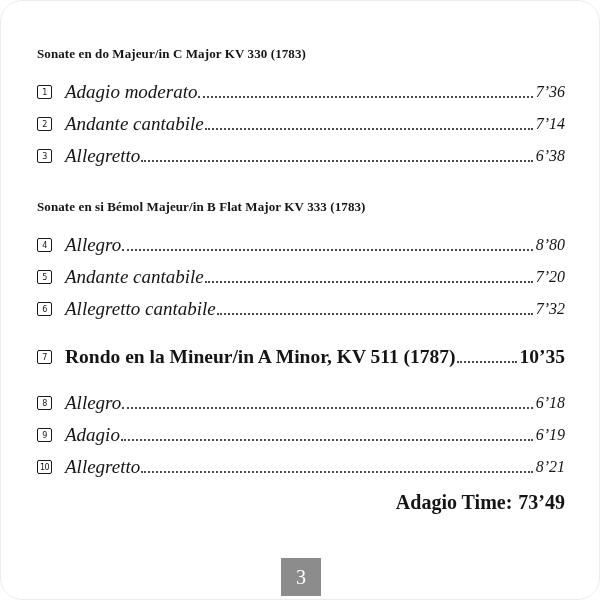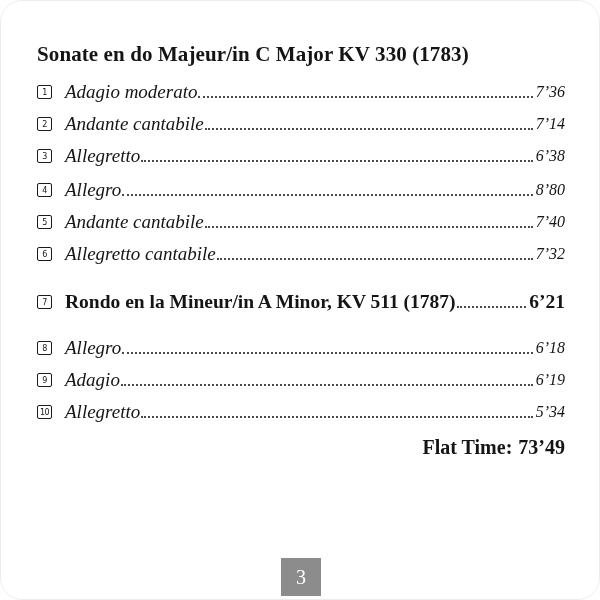--- a/index.html
+++ b/index.html
@@ -14,21 +14,21 @@
     box-sizing: border-box;
     background: #ffffff;
     border: 1px solid #ececec;
     border-radius: 22px;
     padding: 40px 34px 0 36px;
     font-family: "Liberation Serif", "DejaVu Serif", serif;
     color: #151515;
     overflow: hidden;
   }
   .heading {
-    font-size: 21px;
+    font-size: 13px;
     font-weight: bold;
     line-height: 26px;
     letter-spacing: 0.1px;
     margin: 0 0 9px 0;
   }
   .section { margin-bottom: 2px; }
   .section + .section .heading,
   .section-last .heading { margin-top: 22px; }
   .row {
     display: flex;
@@ -122,67 +122,68 @@
     </div>
     <div class="row">
       <span class="num">3</span>
       <span class="title">Allegretto</span>
       <span class="dots"></span>
       <span class="time">6’38</span>
     </div>
   </div>
 
   <div class="section">
+    <h2 class="heading">Sonate en si Bémol Majeur/in B Flat Major KV 333 (1783)</h2>
     <div class="row">
       <span class="num">4</span>
       <span class="title">Allegro</span>
       <span class="dots"></span>
       <span class="time">8’80</span>
     </div>
     <div class="row">
       <span class="num">5</span>
       <span class="title">Andante cantabile</span>
       <span class="dots"></span>
-      <span class="time">7’40</span>
+      <span class="time">7’20</span>
     </div>
     <div class="row">
       <span class="num">6</span>
       <span class="title">Allegretto cantabile</span>
       <span class="dots"></span>
       <span class="time">7’32</span>
     </div>
   </div>
 
   <div class="row standalone">
     <span class="num">7</span>
     <span class="title">Rondo en la Mineur/in A Minor, KV 511 (1787)</span>
     <span class="dots"></span>
-    <span class="time">6’21</span>
+    <span class="time">10’35</span>
   </div>
 
   <div class="section section-last">
     <div class="row">
       <span class="num">8</span>
       <span class="title">Allegro</span>
       <span class="dots"></span>
       <span class="time">6’18</span>
     </div>
     <div class="row">
       <span class="num">9</span>
       <span class="title">Adagio</span>
       <span class="dots"></span>
       <span class="time">6’19</span>
     </div>
     <div class="row">
       <span class="num">10</span>
       <span class="title">Allegretto</span>
       <span class="dots"></span>
-      <span class="time">5’34</span>
+      <span class="time">8’21</span>
     </div>
   </div>
 
   <div class="total-row">
-    <span class="total-label">Flat Time:</span><span class="total-value">73’49</span>
+    <span class="total-label">Adagio Time:</span><span class="total-value">73’49</span>
   </div>
 
   <div class="pagenum">3</div>
 
 </div>
 
 </body></html>

